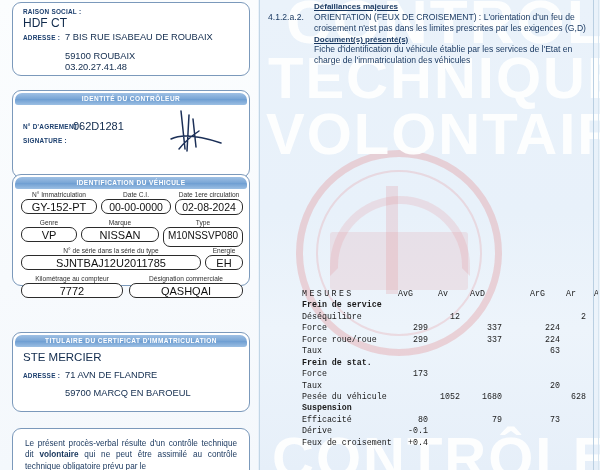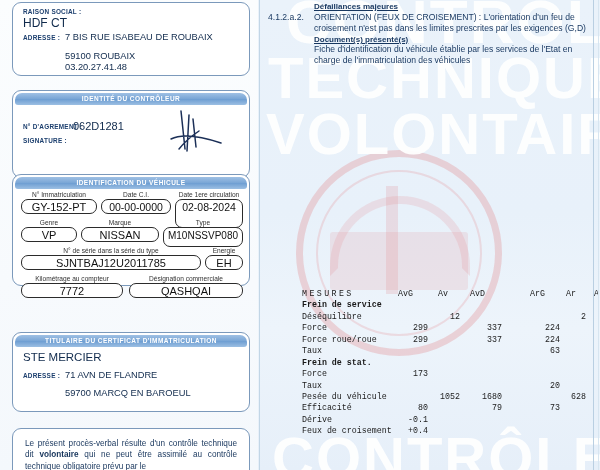--- a/index.html
+++ b/index.html
@@ -375,21 +375,21 @@
       <div class="fld" style="left:8px;  top:16px; width:76px;">
         <div class="fld-cap">N° Immatriculation</div>
         <div class="fld-box" style="height:15px;line-height:15px;font-size:11px;">GY-152-PT</div>
       </div>
       <div class="fld" style="left:88px; top:16px; width:70px;">
         <div class="fld-cap">Date C.I.</div>
         <div class="fld-box" style="height:15px;line-height:15px;font-size:10.5px;">00-00-0000</div>
       </div>
       <div class="fld" style="left:162px;top:16px; width:68px;">
         <div class="fld-cap">Date 1ere circulation</div>
-        <div class="fld-box" style="height:29px;line-height:15px;font-size:10.5px;">02-08-2024</div>
+        <div class="fld-box" style="height:16px;line-height:15px;font-size:10.5px;">02-08-2024</div>
       </div>
 
       <div class="fld" style="left:68px; top:44px; width:78px;">
         <div class="fld-cap">Marque</div>
         <div class="fld-box" style="height:15px;line-height:15px;font-size:11px;">NISSAN</div>
       </div>
       <div class="fld" style="left:8px;  top:44px; width:56px;">
         <div class="fld-cap">Genre</div>
         <div class="fld-box" style="height:15px;line-height:15px;font-size:11px;">VP</div>
       </div>
@@ -492,20 +492,23 @@
           <span class="cap">Taux</span>
           <span class="mcell c-arg">20</span>
         </div>
         <div class="mrow">
           <span class="cap">Pesée du véhicule</span>
           <span class="mcell c-av">1052</span>
           <span class="mcell c-avd">1680</span>
           <span class="mcell c-ar">628</span>
         </div>
         <div class="mrow">
+          <span class="cap bold">Suspension</span>
+        </div>
+        <div class="mrow">
           <span class="cap">Efficacité</span>
           <span class="mcell c-avg">80</span>
           <span class="mcell c-avd">79</span>
           <span class="mcell c-arg">73</span>
           <span class="mcell c-ard">71</span>
         </div>
         <div class="mrow">
           <span class="cap">Dérive</span>
           <span class="mcell c-avg">-0.1</span>
         </div>

